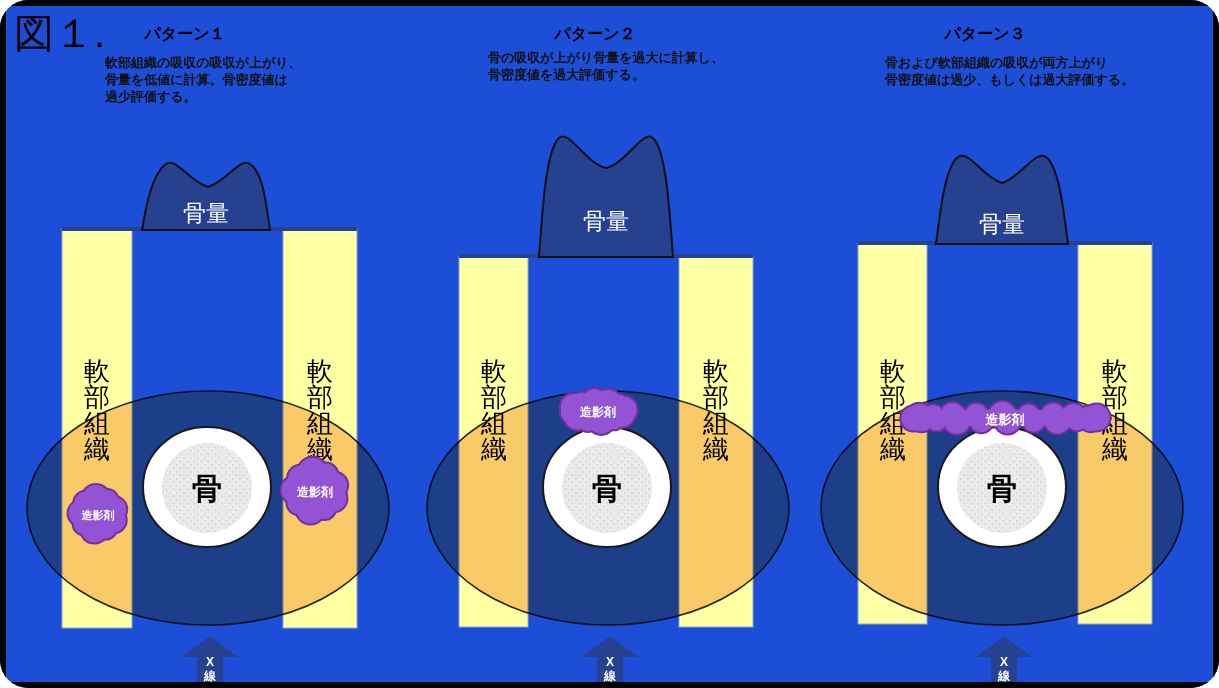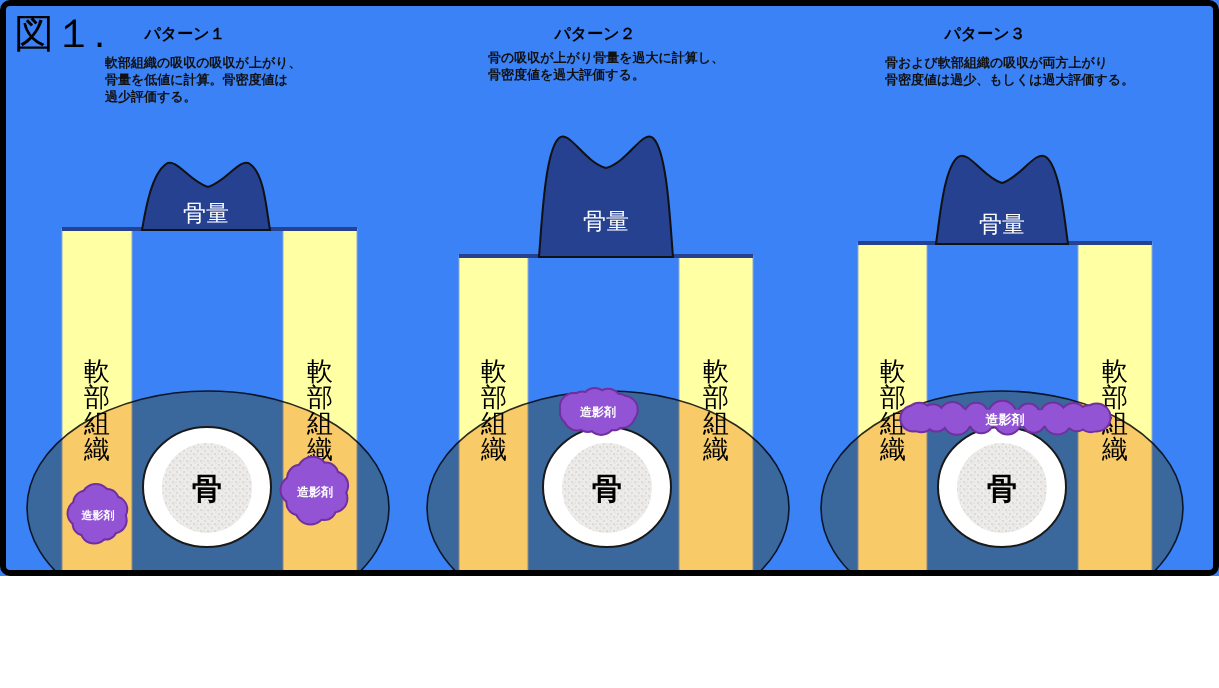--- a/index.html
+++ b/index.html
@@ -1,17 +1,17 @@
 <!DOCTYPE html>
 <html><head>
 <meta charset="utf-8">
 <style>
   html,body{margin:0;padding:0;background:#fff;}
   body{font-family:"Liberation Sans","DejaVu Sans",sans-serif;}
-  .frame{position:relative;width:1219px;height:576px;background:#3b82f6;overflow:hidden;}
+  .frame{position:relative;width:1219px;height:688px;background:#1d4ed8;overflow:hidden;border-radius:28px;}
   .frame-border{position:absolute;inset:0;border:6px solid #000;border-radius:10px;pointer-events:none;z-index:5;}
   svg{position:absolute;inset:0;display:block;}
   text{font-family:"Liberation Sans","DejaVu Sans",sans-serif;}
   .fig-label{font-size:40px;fill:#000;}
   .panel-title{font-size:16px;font-weight:bold;fill:#000;text-anchor:middle;}
   .desc{font-size:13px;font-weight:bold;fill:#111;}
   .curve-label{font-size:23px;fill:#fff;text-anchor:middle;}
   .vband-label{font-size:26px;fill:#000;text-anchor:middle;}
   .bone-label{font-size:30px;font-weight:bold;fill:#000;text-anchor:middle;}
   .contrast-label{fill:#fff;font-weight:bold;text-anchor:middle;}

